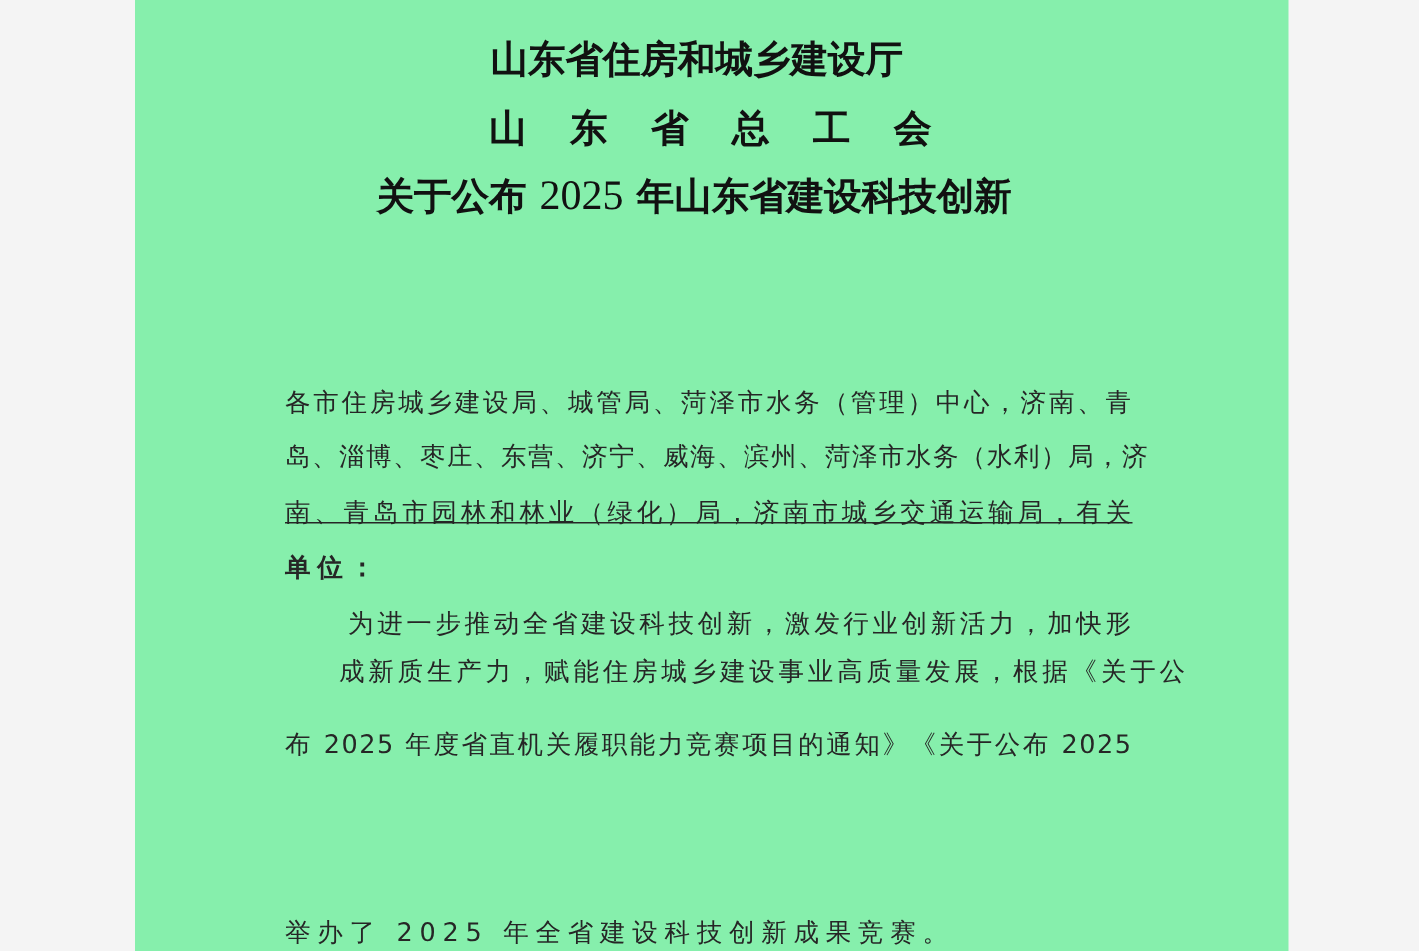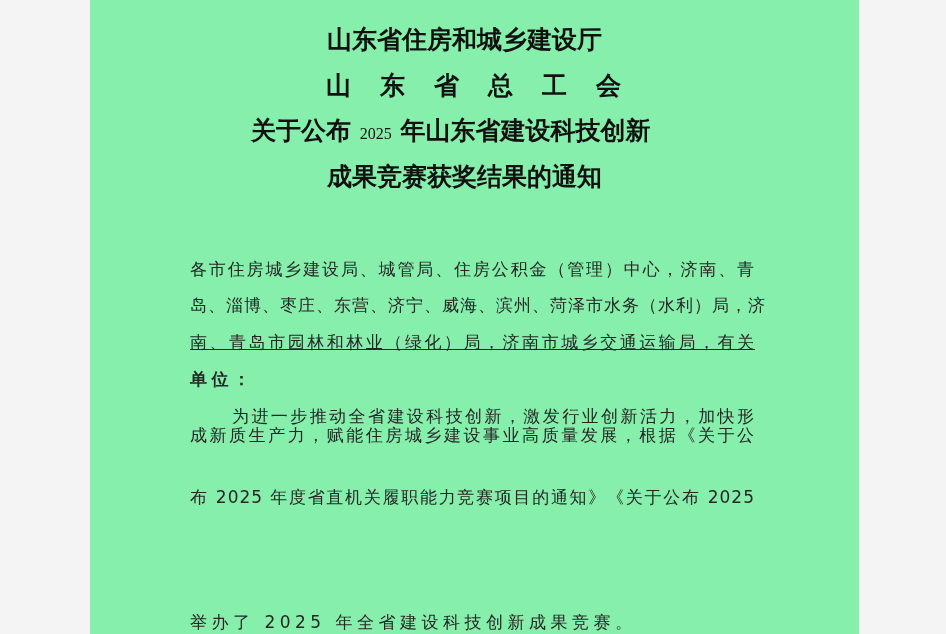--- a/index.html
+++ b/index.html
@@ -27,21 +27,21 @@
       color: #111111;
       white-space: nowrap;
     }
     .title-line.spread {
       display: flex;
       justify-content: space-between;
     }
     .title-line .num {
       font-family: "Liberation Serif", "DejaVu Serif", serif;
       font-weight: normal;
-      font-size: 16px;
+      font-size: 28px;
     }
     .body-line {
       position: absolute;
       left: 100px;
       width: 565px;
       font-family: "DejaVu Sans", "Liberation Sans", sans-serif;
       font-size: 17px;
       line-height: 22px;
       color: #262626;
       white-space: nowrap;
@@ -73,25 +73,24 @@
     <span>工</span>
     <span>会</span>
   </div>
 
   <div class="title-line" style="left:161px; top:117px; width:446px;">
     <span>关于公布</span>
     <span class="num">2025</span>
     <span>年山东省建设科技创新</span>
   </div>
 
-  <div class="title-line" style="left:237px; top:163px; width:294px;">成果竞赛获奖结果的通知</div>
 
-  <div class="body-line" style="top:258px;">各市住房城乡建设局、城管局、住房公积金（管理）中心，济南、青</div>
+  <div class="body-line" style="top:258px;">各市住房城乡建设局、城管局、菏泽市水务（管理）中心，济南、青</div>
   <div class="body-line" style="top:294px;">岛、淄博、枣庄、东营、济宁、威海、滨州、菏泽市水务（水利）局，济</div>
   <div class="body-line" style="top:331px;text-decoration:underline;">南、青岛市园林和林业（绿化）局，济南市城乡交通运输局，有关</div>
   <div class="body-line last" style="top:368px;font-weight:bold;">单位：</div>
 
   <div class="body-line indent" style="top:405px;">为进一步推动全省建设科技创新，激发行业创新活力，加快形</div>
-  <div class="body-line" style="top:424px;">成新质生产力，赋能住房城乡建设事业高质量发展，根据《关于公</div>
+  <div class="body-line" style="top:437px;margin-left:36px;">成新质生产力，赋能住房城乡建设事业高质量发展，根据《关于公</div>
   <div class="body-line" style="top:486px;">布 2025 年度省直机关履职能力竞赛项目的通知》《关于公布 2025</div>
   <div class="body-line last" style="top:599px;margin-top:12px;">举办了 2025 年全省建设科技创新成果竞赛。</div>
 
 </div>
 
 </body></html>

